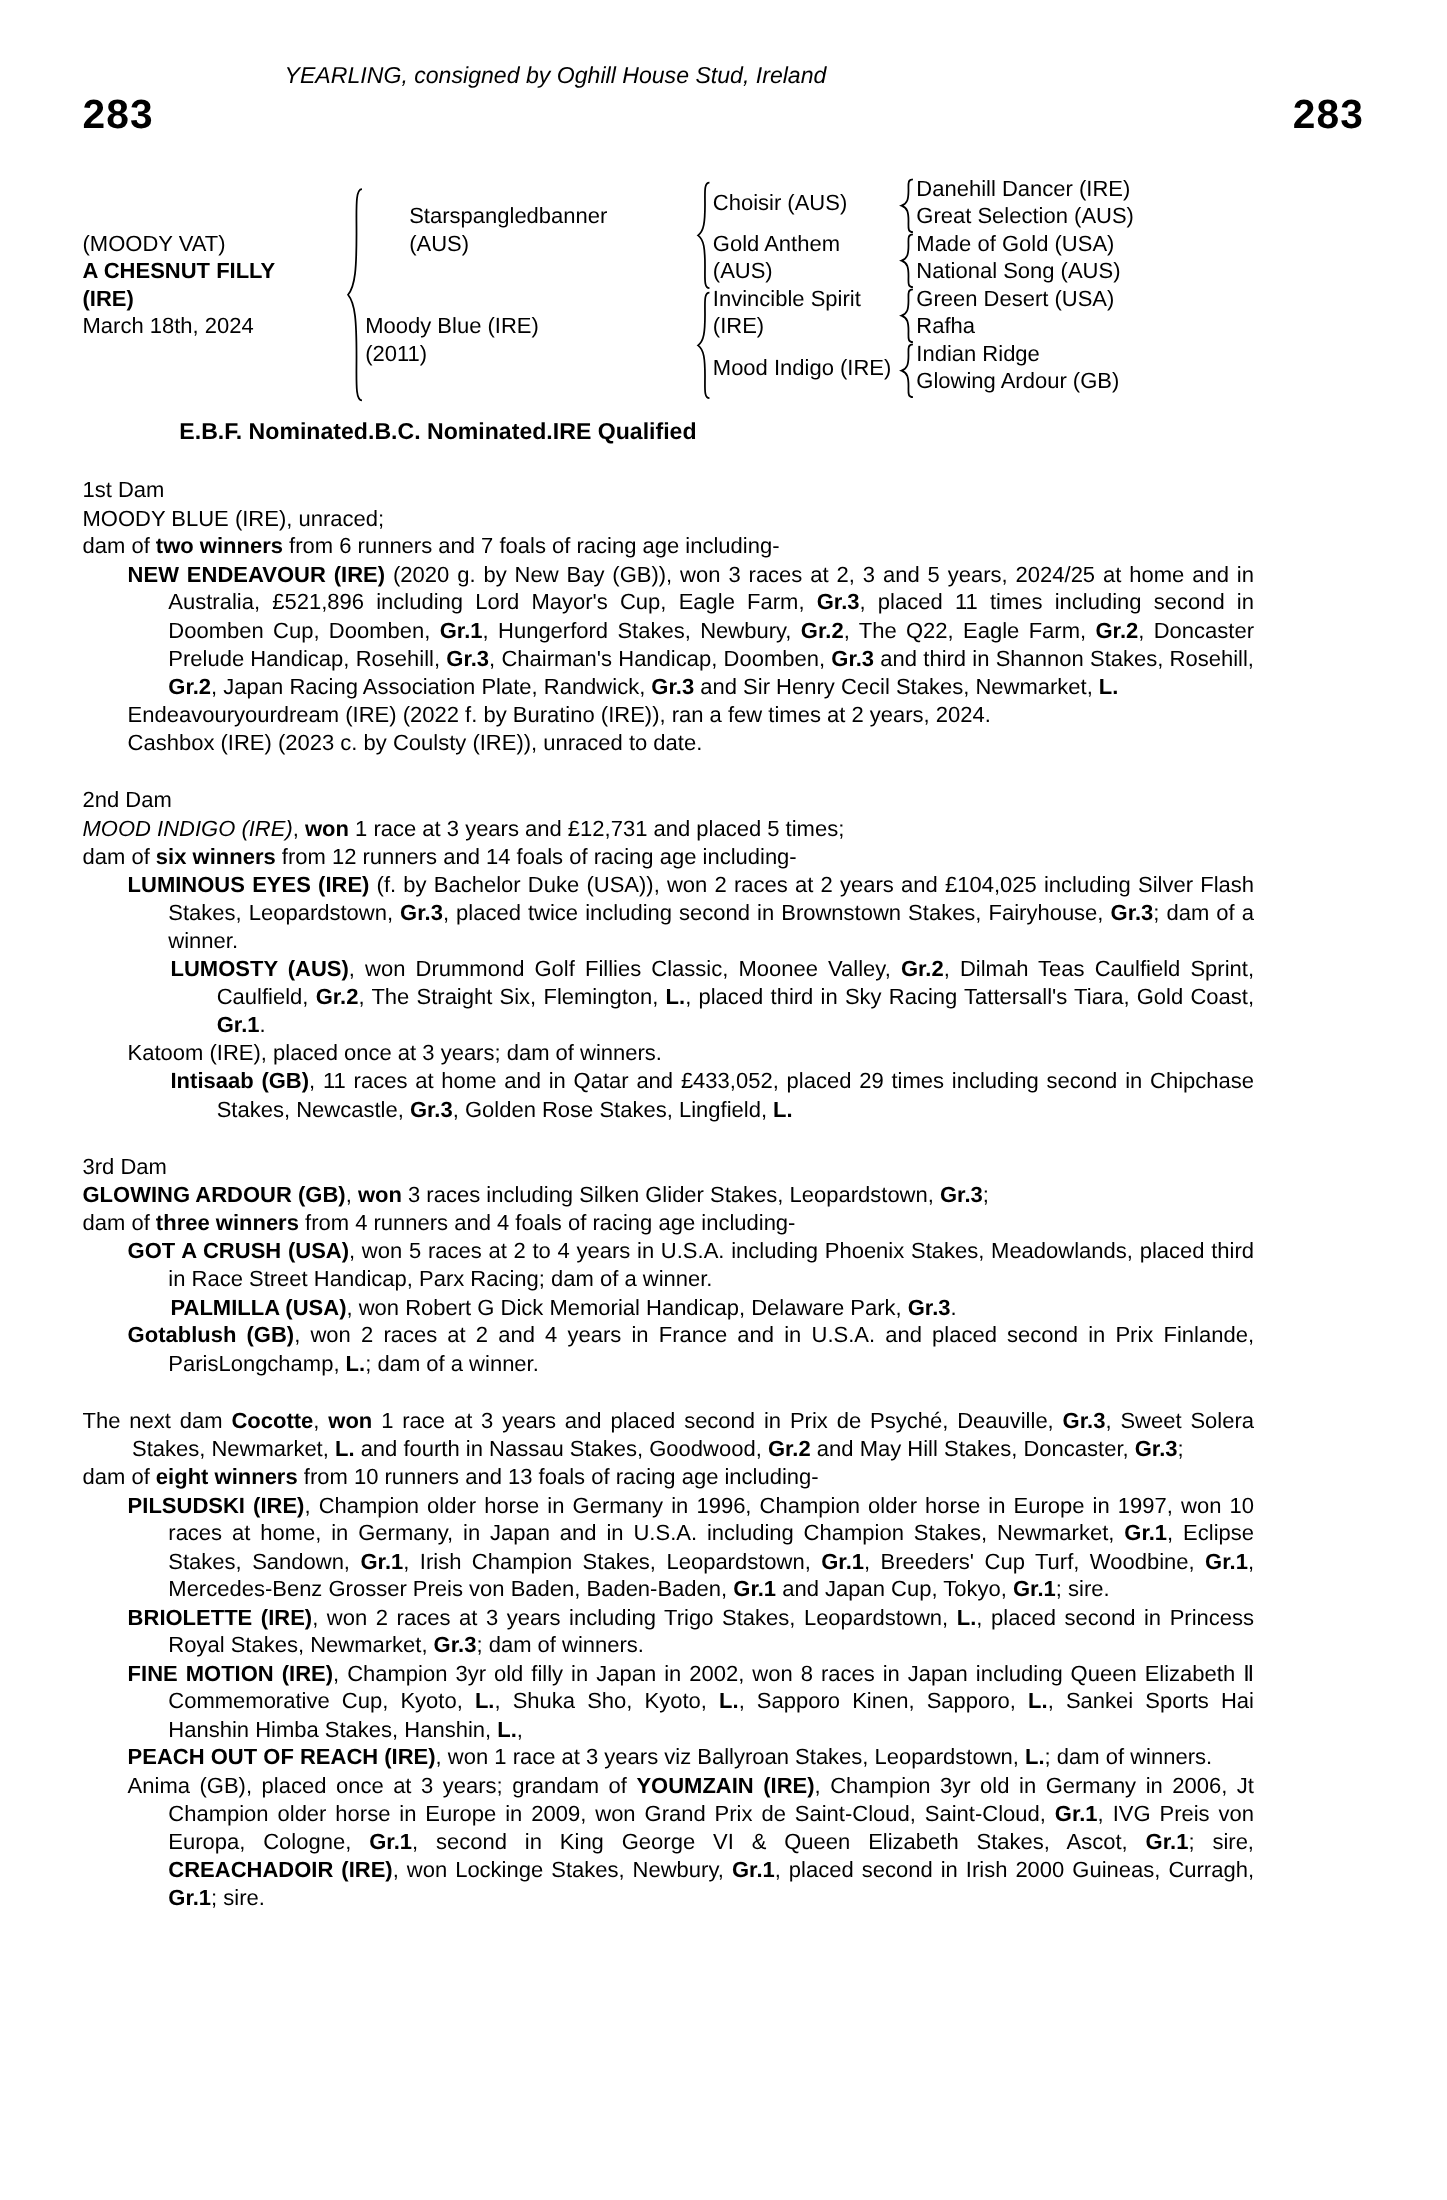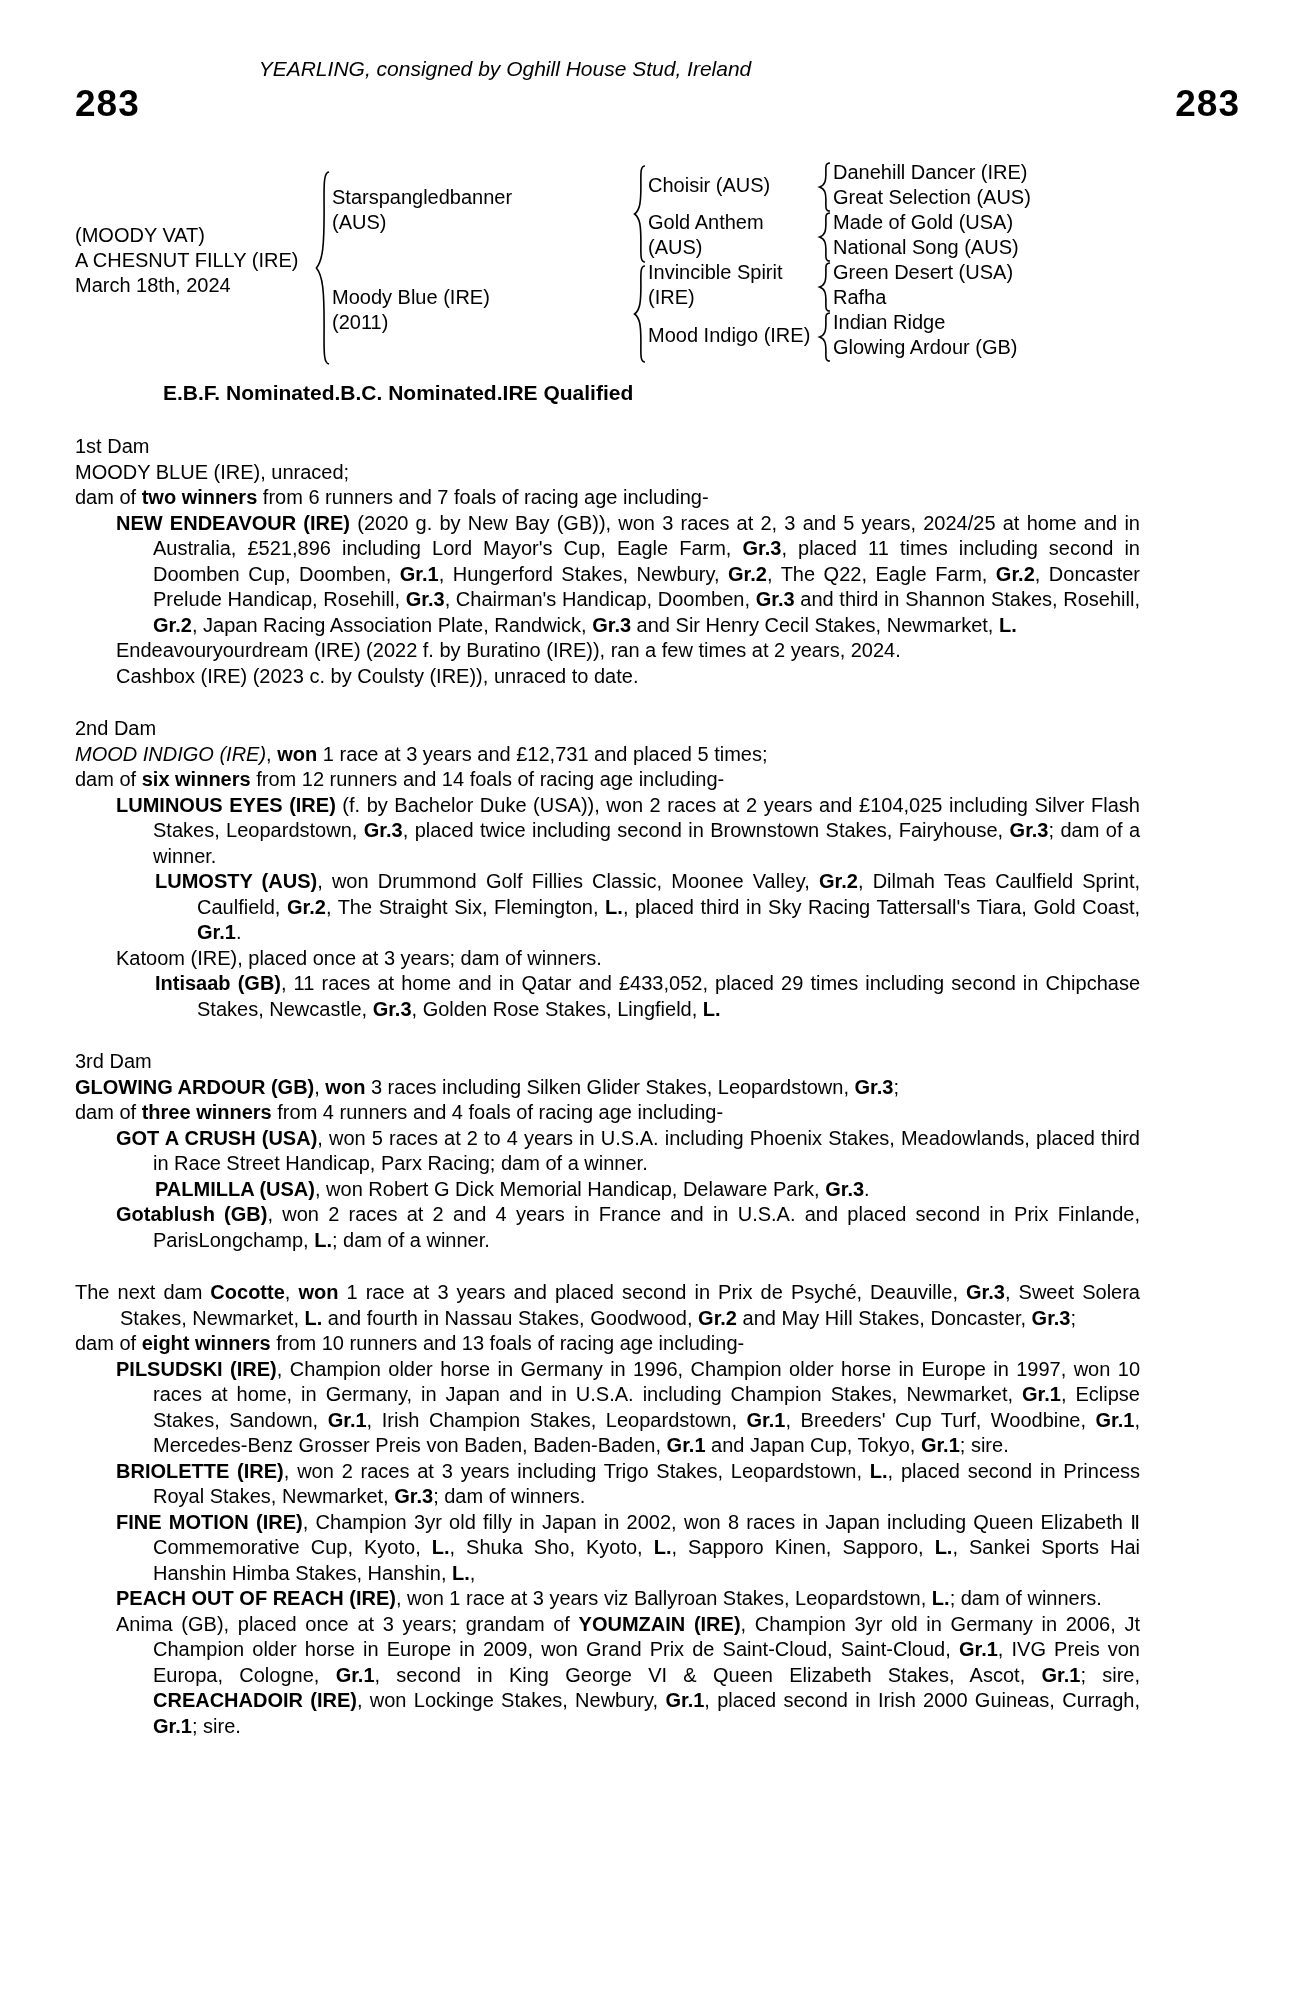--- a/index.html
+++ b/index.html
@@ -11,22 +11,22 @@
            width:1165px;margin-top:2px;gap:44px;}
   .lot-num{font-weight:bold;font-size:37px;line-height:40px;letter-spacing:1px;}
   .stand-line{font-weight:bold;font-size:21.5px;line-height:26px;margin-top:8px;}
 
   
   .pedigree{display:grid;margin-top:36px;width:1065px;
             grid-template-columns:235px 22px 298px 18px 167px 18px 1fr;
             grid-template-rows:repeat(8,25px);}
   .ped-cell{display:flex;flex-direction:column;justify-content:center;line-height:25px;}
   .ped-subject{grid-column:1;grid-row:1/9;}
-  .ped-subject .nm{font-weight:normal;max-width:225px;}
-  .sire-cell{grid-column:3;grid-row:1/5;}
+  .ped-subject .nm{font-weight:bold;max-width:225px;}
+  .sire-cell{grid-column:3;grid-row:1/5;margin-left:40px;}
   .dam-cell{grid-column:3;grid-row:5/9;}
   .gp1{grid-column:5;grid-row:1/3;} .gp2{grid-column:5;grid-row:3/5;}
   .gp3{grid-column:5;grid-row:5/7;} .gp4{grid-column:5;grid-row:7/9;}
   .gg{grid-column:7;line-height:25px;display:flex;align-items:center;white-space:nowrap;}
   .g1{grid-row:1}.g2{grid-row:2}.g3{grid-row:3}.g4{grid-row:4}
   .g5{grid-row:5}.g6{grid-row:6}.g7{grid-row:7}.g8{grid-row:8}
   .nowrap{white-space:nowrap;}
   .brace{width:100%;height:100%;}
   .b-full{grid-column:2;grid-row:1/9;padding:8px 2px;}
   .b-top{grid-column:4;grid-row:1/5;padding:4px 1px;}

